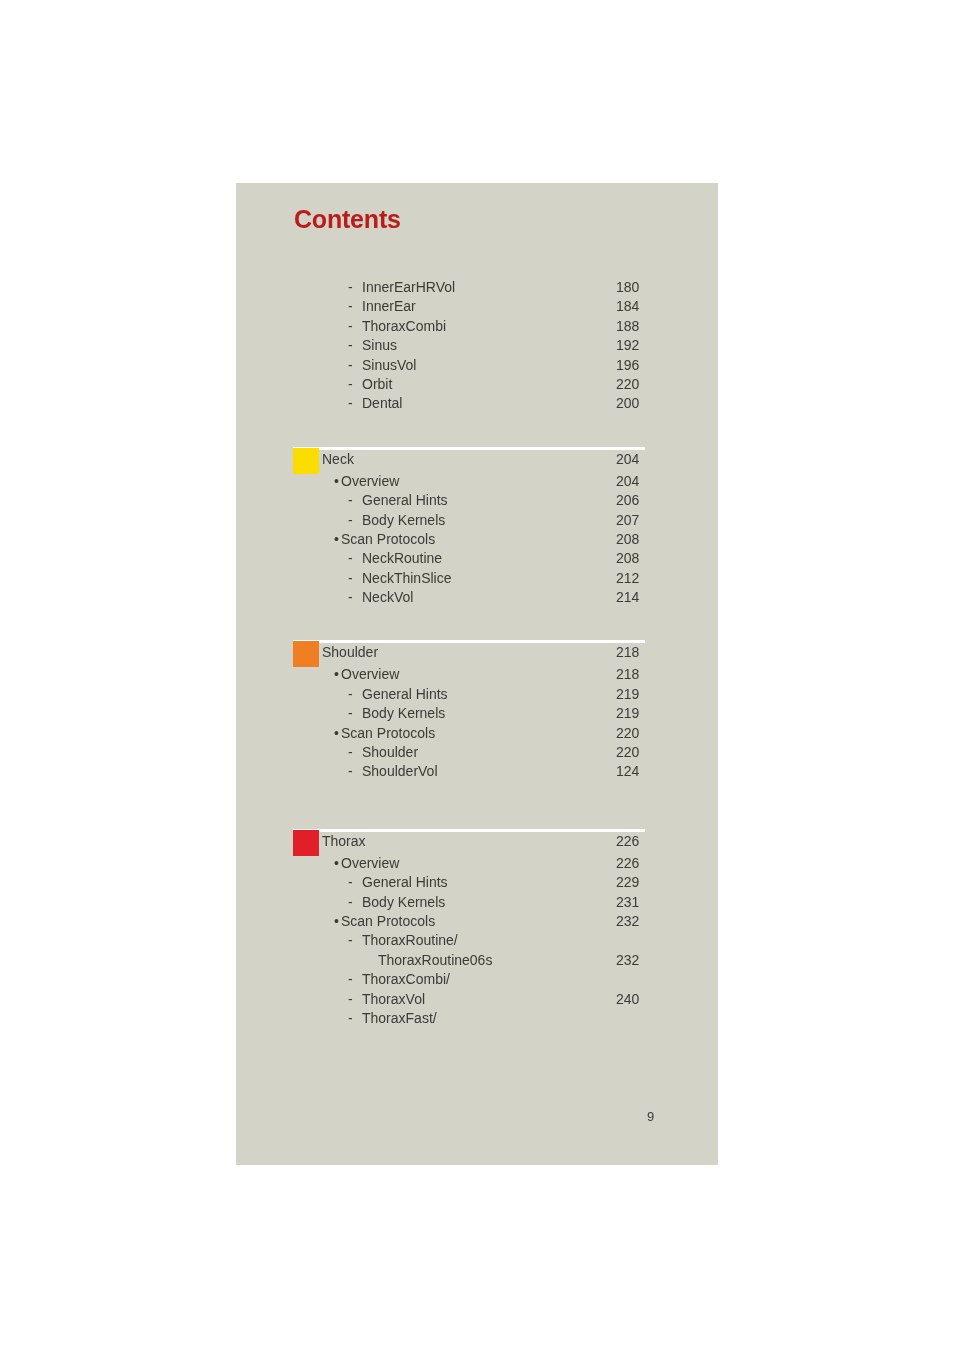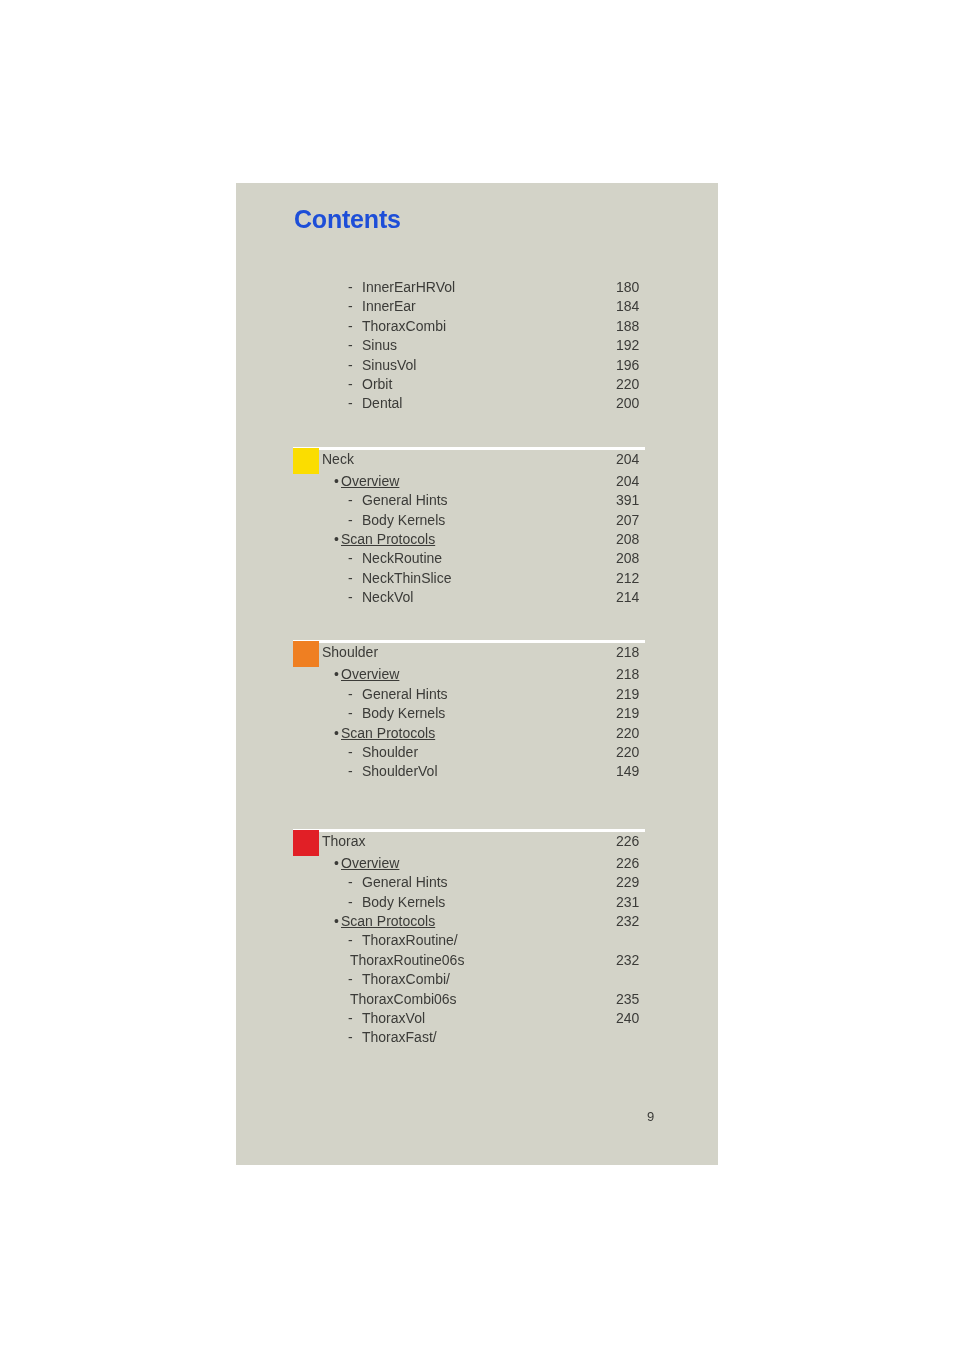--- a/index.html
+++ b/index.html
@@ -24,21 +24,21 @@
     background: #d3d3c8;
     box-sizing: border-box;
   }
 
   #page-title {
     position: absolute;
     left: 58px;
     top: 22px;
     font-size: 25px;
     font-weight: bold;
-    color: #1d4ed8;
+    color: #b91c1c;
     letter-spacing: -0.2px;
   }
 
   #toc {
     position: absolute;
     left: 0;
     top: 95px;
     width: 482px;
   }
 
@@ -87,35 +87,35 @@
 
   .swatch {
     position: absolute;
     left: 57px;
     top: 1px;
     width: 26px;
     height: 26px;
   }
 
   
-  .lvl-bullet .row-label { left: 105px; text-decoration: underline; }
+  .lvl-bullet .row-label { left: 105px; }
   .lvl-bullet .bullet-mark {
     position: absolute;
     left: 98px;
   }
 
   
   .lvl-dash .row-label { left: 126px; }
   .lvl-dash .dash-mark {
     position: absolute;
     left: 112px;
   }
 
   
-  .lvl-cont .row-label { left: 114px; }
+  .lvl-cont .row-label { left: 142px; }
 
   #page-number {
     position: absolute;
     left: 411px;
     top: 926px;
     font-size: 13px;
     color: #3b3b38;
   }
 </style>
 </head>
@@ -171,21 +171,21 @@
           <span class="row-page">204</span>
         </div>
         <div class="toc-row lvl-bullet">
           <span class="bullet-mark">•</span>
           <span class="row-label">Overview</span>
           <span class="row-page">204</span>
         </div>
         <div class="toc-row lvl-dash">
           <span class="dash-mark">-</span>
           <span class="row-label">General Hints</span>
-          <span class="row-page">391</span>
+          <span class="row-page">206</span>
         </div>
         <div class="toc-row lvl-dash">
           <span class="dash-mark">-</span>
           <span class="row-label">Body Kernels</span>
           <span class="row-page">207</span>
         </div>
         <div class="toc-row lvl-bullet">
           <span class="bullet-mark">•</span>
           <span class="row-label">Scan Protocols</span>
           <span class="row-page">208</span>
@@ -234,21 +234,21 @@
           <span class="row-page">220</span>
         </div>
         <div class="toc-row lvl-dash">
           <span class="dash-mark">-</span>
           <span class="row-label">Shoulder</span>
           <span class="row-page">220</span>
         </div>
         <div class="toc-row lvl-dash">
           <span class="dash-mark">-</span>
           <span class="row-label">ShoulderVol</span>
-          <span class="row-page">149</span>
+          <span class="row-page">124</span>
         </div>
       </div>
       <div class="toc-group">
         <div class="group-rule"></div>
         <div class="toc-row lvl-section">
           <span class="swatch" style="background: rgb(225, 31, 38);"></span>
           <span class="row-label">Thorax</span>
           <span class="row-page">226</span>
         </div>
         <div class="toc-row lvl-bullet">
@@ -276,24 +276,20 @@
           <span class="row-label">ThoraxRoutine/</span>
         </div>
         <div class="toc-row lvl-cont">
           <span class="row-label">ThoraxRoutine06s</span>
           <span class="row-page">232</span>
         </div>
         <div class="toc-row lvl-dash">
           <span class="dash-mark">-</span>
           <span class="row-label">ThoraxCombi/</span>
         </div>
-        <div class="toc-row lvl-cont">
-          <span class="row-label">ThoraxCombi06s</span>
-          <span class="row-page">235</span>
-        </div>
         <div class="toc-row lvl-dash">
           <span class="dash-mark">-</span>
           <span class="row-label">ThoraxVol</span>
           <span class="row-page">240</span>
         </div>
         <div class="toc-row lvl-dash">
           <span class="dash-mark">-</span>
           <span class="row-label">ThoraxFast/</span>
         </div>
       </div>

